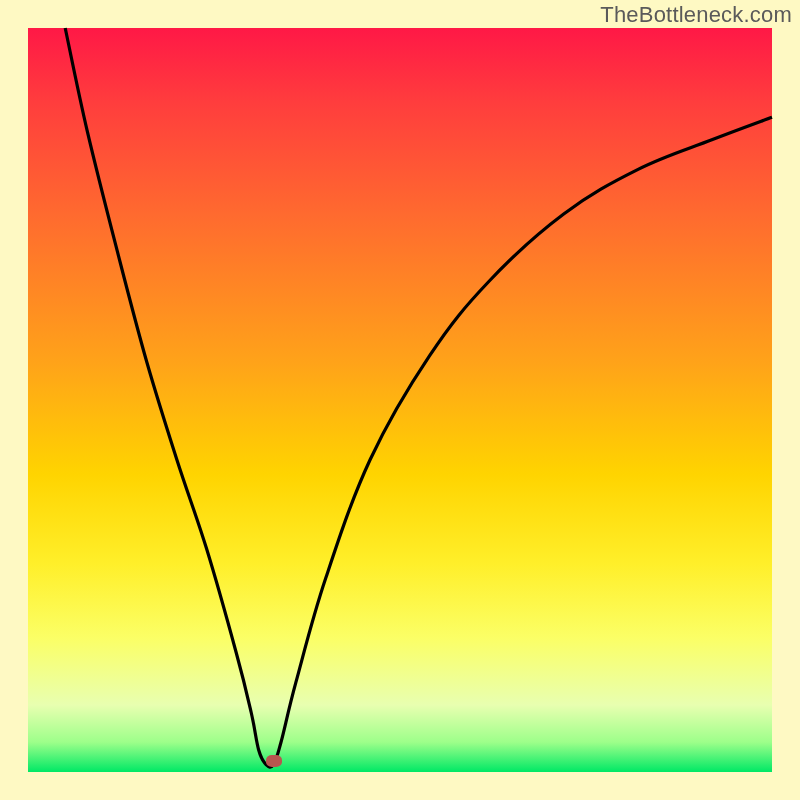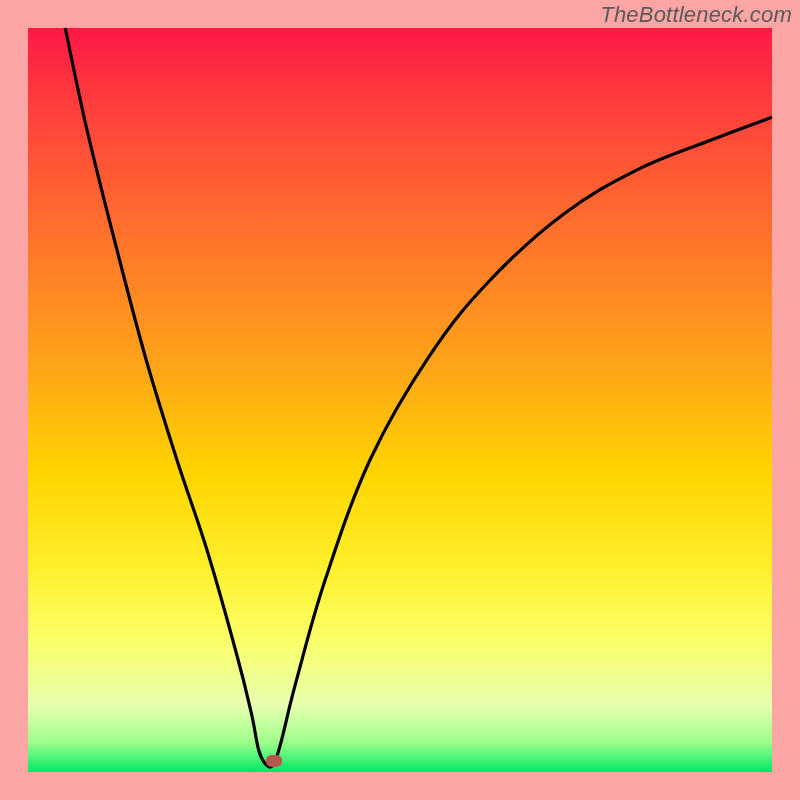--- a/index.html
+++ b/index.html
@@ -8,22 +8,21 @@
     width: 800px;
     height: 800px;
     background: #000;
     font-family: Arial, Helvetica, sans-serif;
     overflow: hidden;
   }
   .frame {
     position: relative;
     width: 800px;
     height: 800px;
-    background: #fca5a5;
-    font-style: italic;
+    background: #fef9c3;
   }
   .attribution {
     position: absolute;
     top: 2px;
     right: 8px;
     color: #5a5a5a;
     font-size: 22px;
     font-weight: 500;
     letter-spacing: 0.2px;
   }

